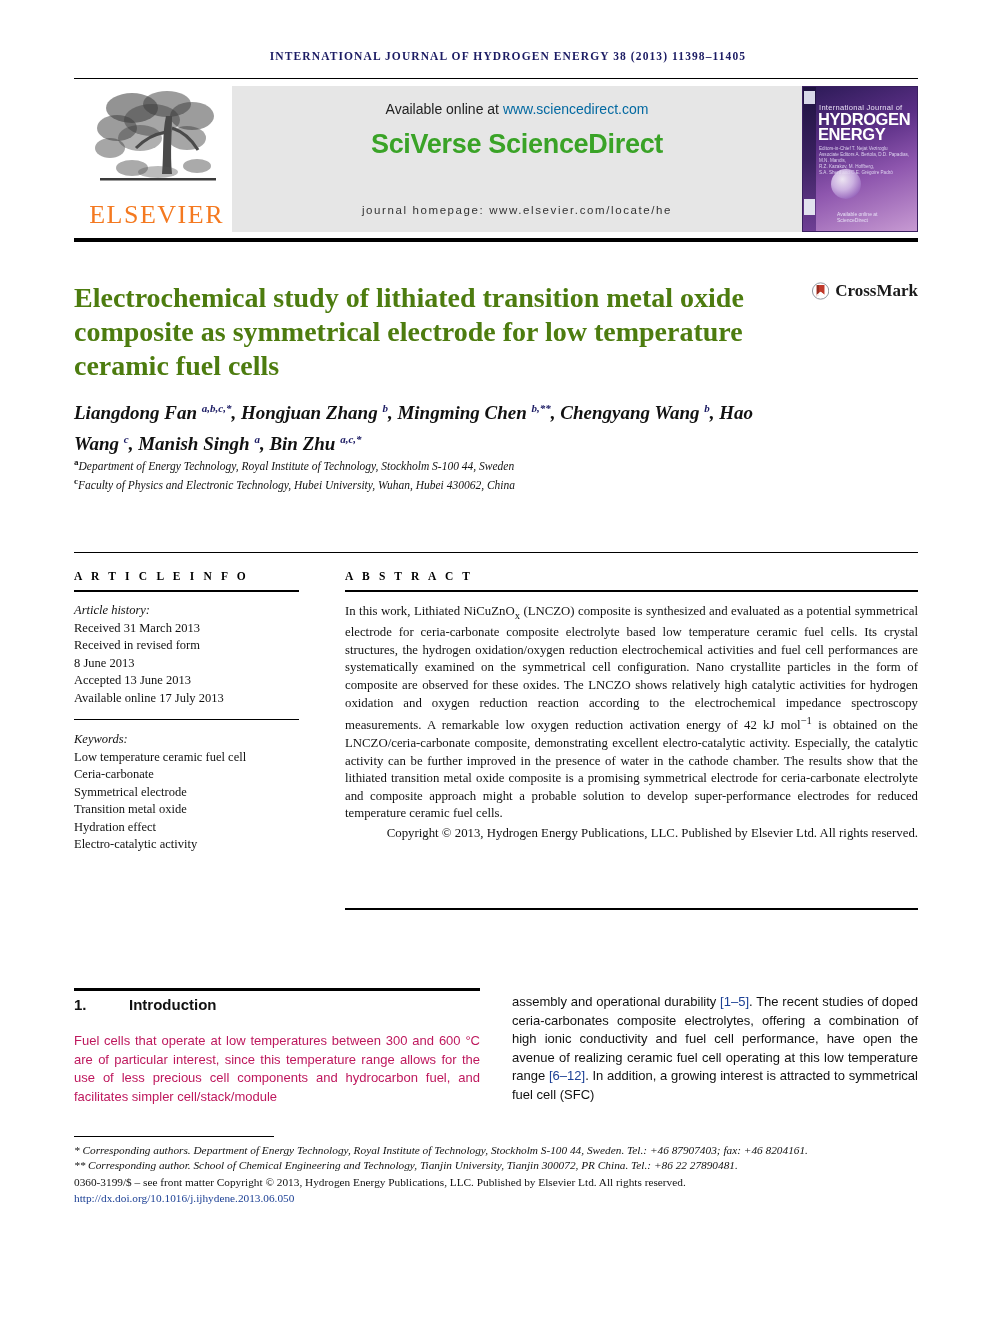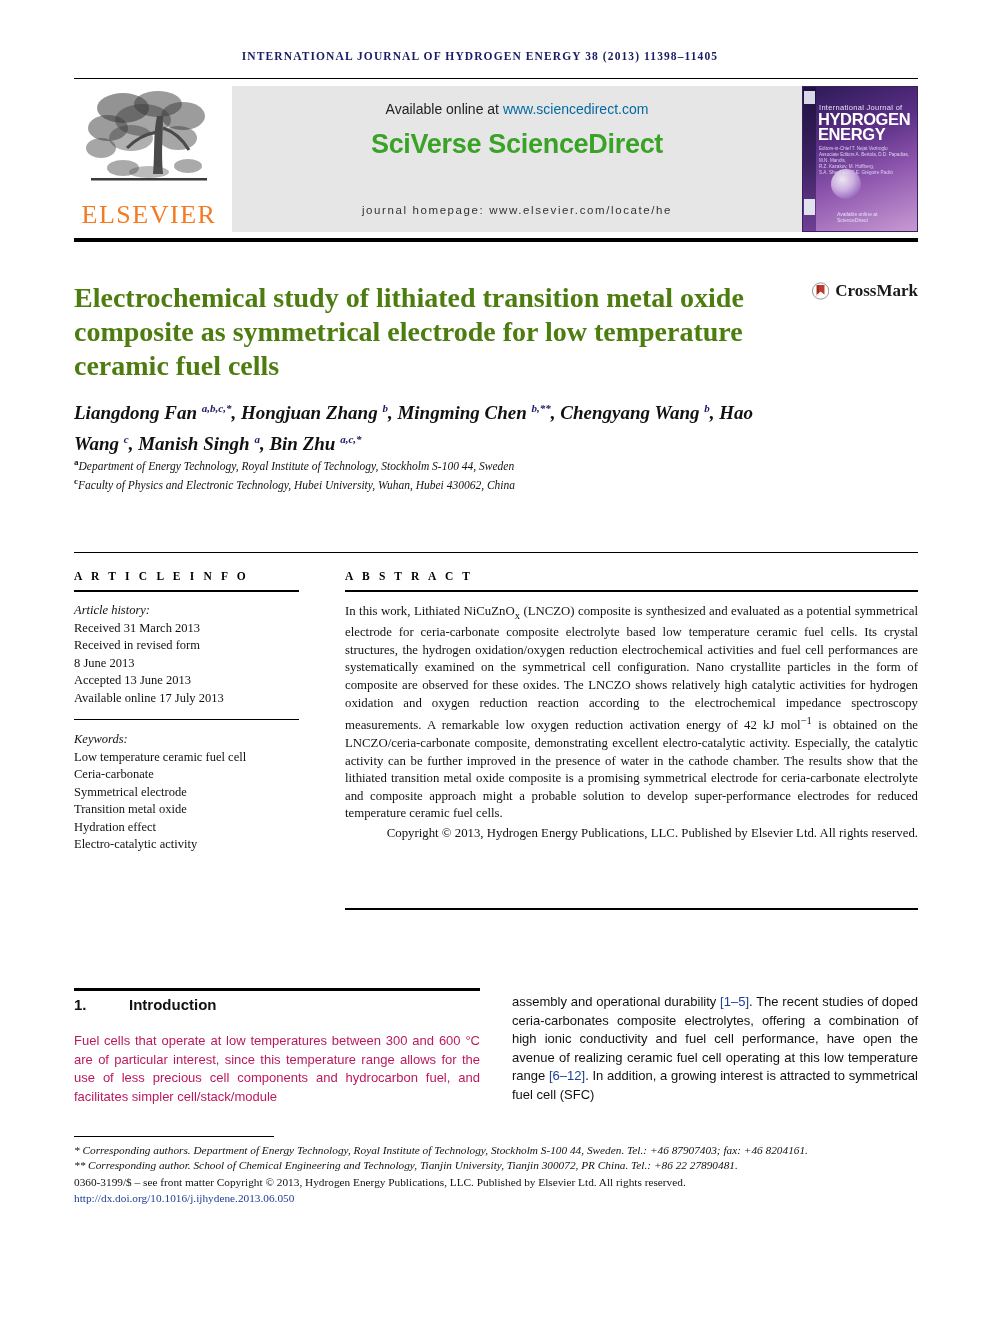--- a/index.html
+++ b/index.html
@@ -12,39 +12,39 @@
     color: #000000;
     position: relative;
     overflow: hidden;
   }
 
   .page { position: absolute; left: 0; top: 0; width: 992px; height: 1323px; }
 
   
   .runhead {
     position: absolute;
-    left: 58px; top: 50px; width: 844px;
+    left: 86px; top: 50px; width: 844px;
     text-align: center;
     font-family: "Liberation Serif", serif;
     font-size: 11.5px;
     letter-spacing: 1.1px;
     color: #1b1b63;
     font-weight: bold;
     white-space: nowrap;
   }
 
   .rule-thin { position: absolute; left: 74px; width: 844px; height: 1px; background: #000; }
   .rule-thick { position: absolute; left: 74px; width: 844px; height: 4px; background: #000; }
 
   
   .masthead { position: absolute; left: 74px; top: 86px; width: 844px; height: 146px; }
 
   .elsevier-block {
     position: absolute; left: 0; top: 0; width: 150px; height: 146px;
-    display: flex; flex-direction: column; align-items: center; justify-content: flex-start;
+    display: flex; flex-direction: column; align-items: flex-end; justify-content: flex-start;
   }
   .tree-svg { display:block; }
   .elsevier-word {
     font-family: "Liberation Serif", serif;
     font-size: 26px;
     color: #F47920;
     letter-spacing: 1.5px;
     margin-top: 2px;
   }
 

